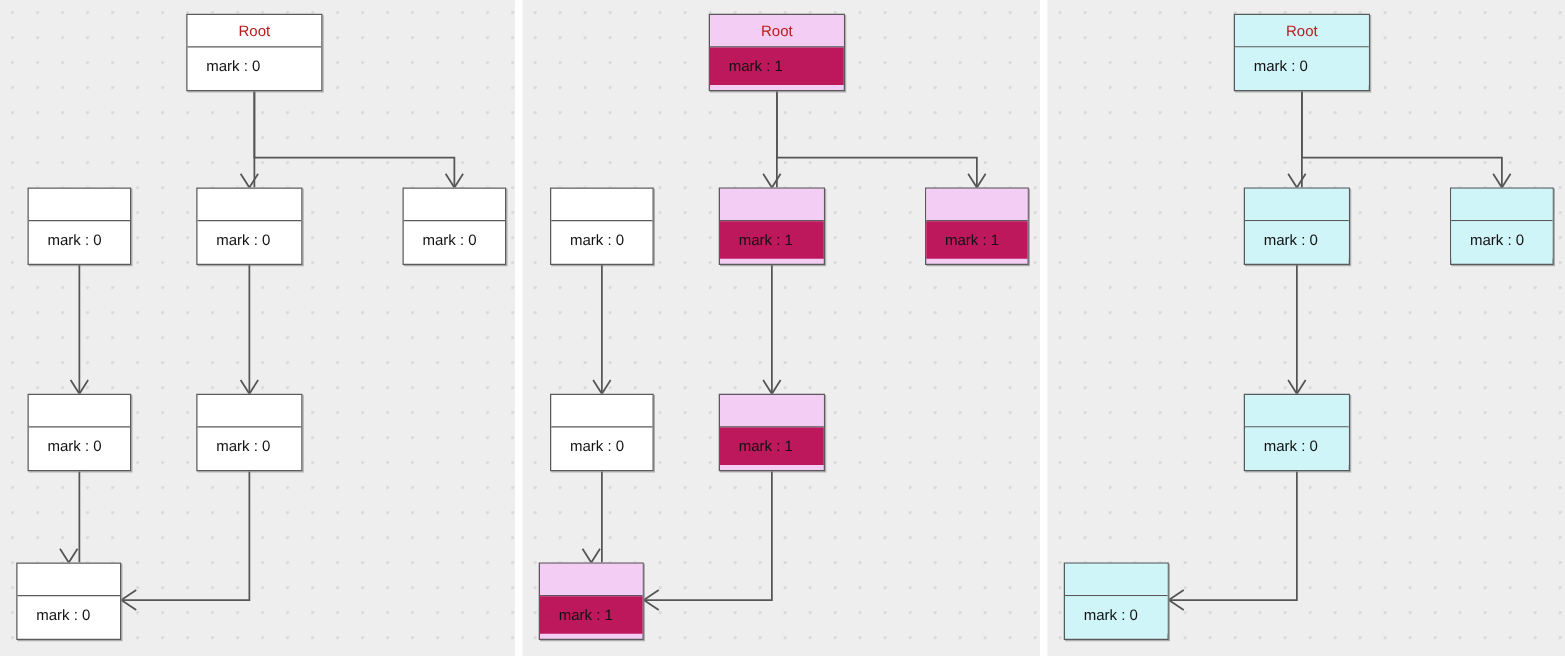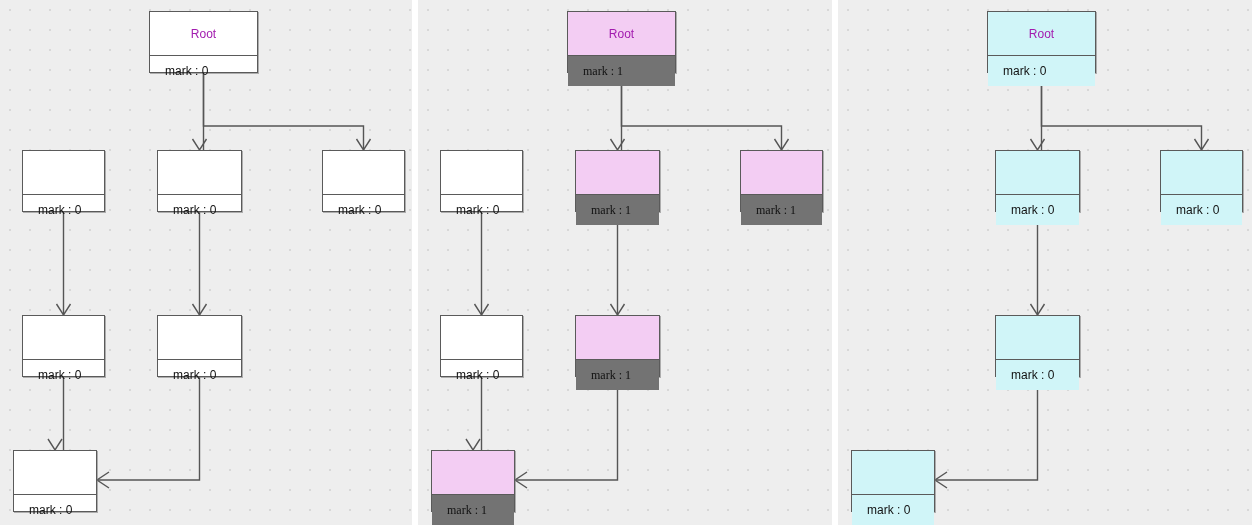--- a/index.html
+++ b/index.html
@@ -23,37 +23,37 @@
   .edge-layer{position:absolute;left:0;top:0;width:100%;height:100%;pointer-events:none;}
 
   .node{
     position:absolute;
     box-sizing:border-box;
     border:1px solid #5a5a5a;
     background:#ffffff;
     box-shadow:1px 1px 0 rgba(120,120,120,.55);
   }
   .node .hdr{
-    height:44px;
+    height:26px;
     box-sizing:border-box;
     border-bottom:1px solid #5a5a5a;
     display:flex;align-items:center;justify-content:center;
-    font-size:12px;color:#a21caf;line-height:1;
+    font-size:12px;color:#b91c1c;line-height:1;
   }
   .node .bdy{
     height:30px;
     box-sizing:border-box;
     display:flex;align-items:center;justify-content:flex-start;
     padding-left:15px;
     font-size:12px;color:#111111;line-height:1;
     white-space:nowrap;
   }
   .node.pink{background:#f3cdf3;}
   .node.pink .hdr{background:#f3cdf3;}
-  .node.pink .bdy{background:#737373;font-family:Liberation Serif, serif;}
+  .node.pink .bdy{background:#be185d;}
   .node.cyan{background:#d0f5f8;}
   .node.cyan .hdr{background:#d0f5f8;}
   .node.cyan .bdy{background:#d0f5f8;}
   .node.white{background:#ffffff;}
 </style>
 </head>
 <body>
 
 <div id="stage">
   <div class="panel" id="panel-0">

